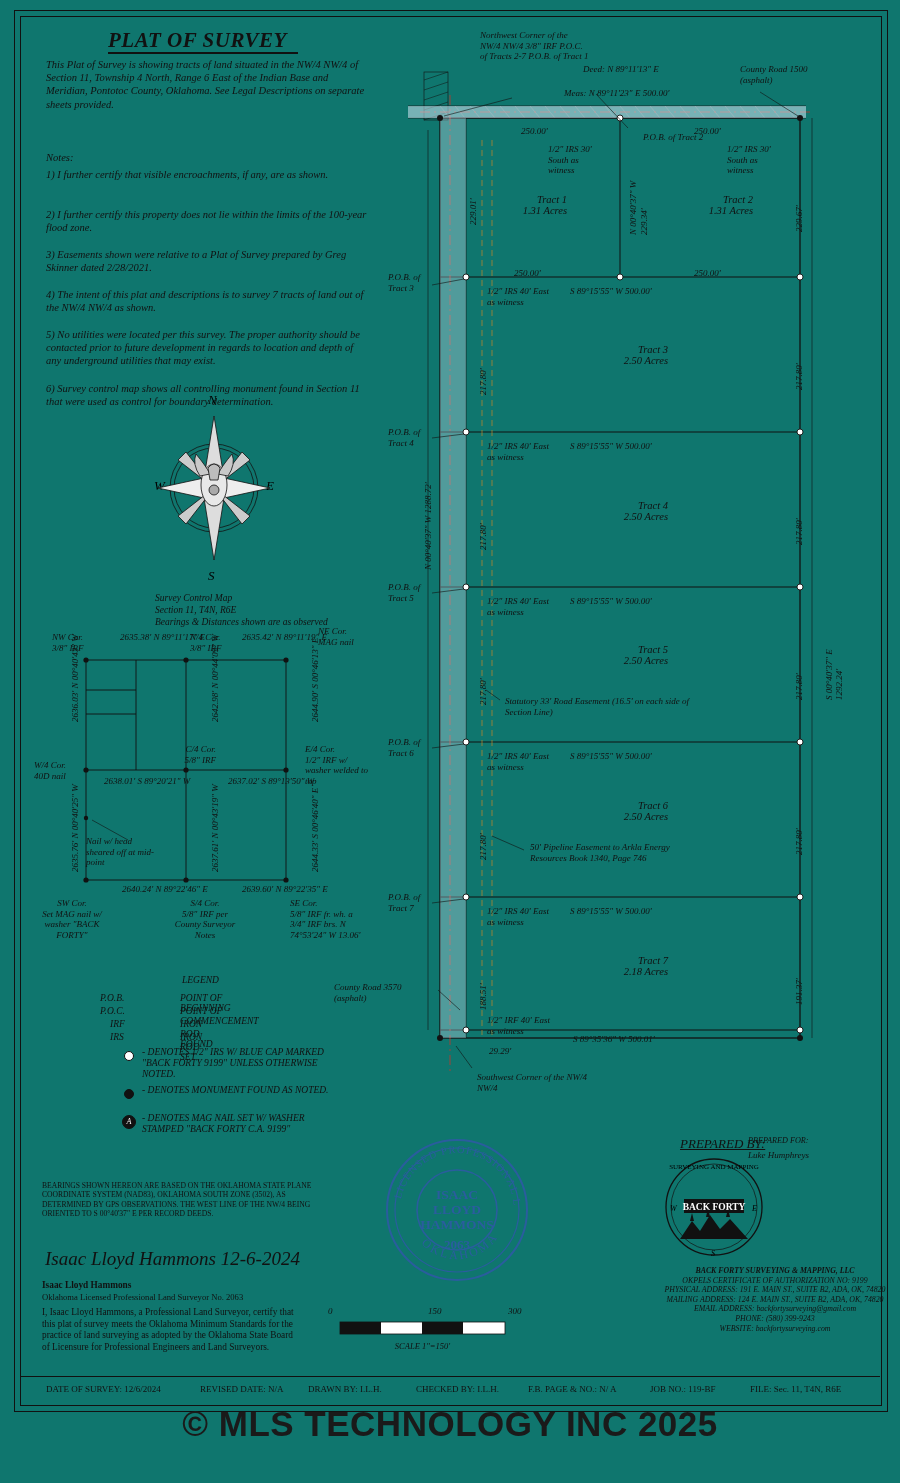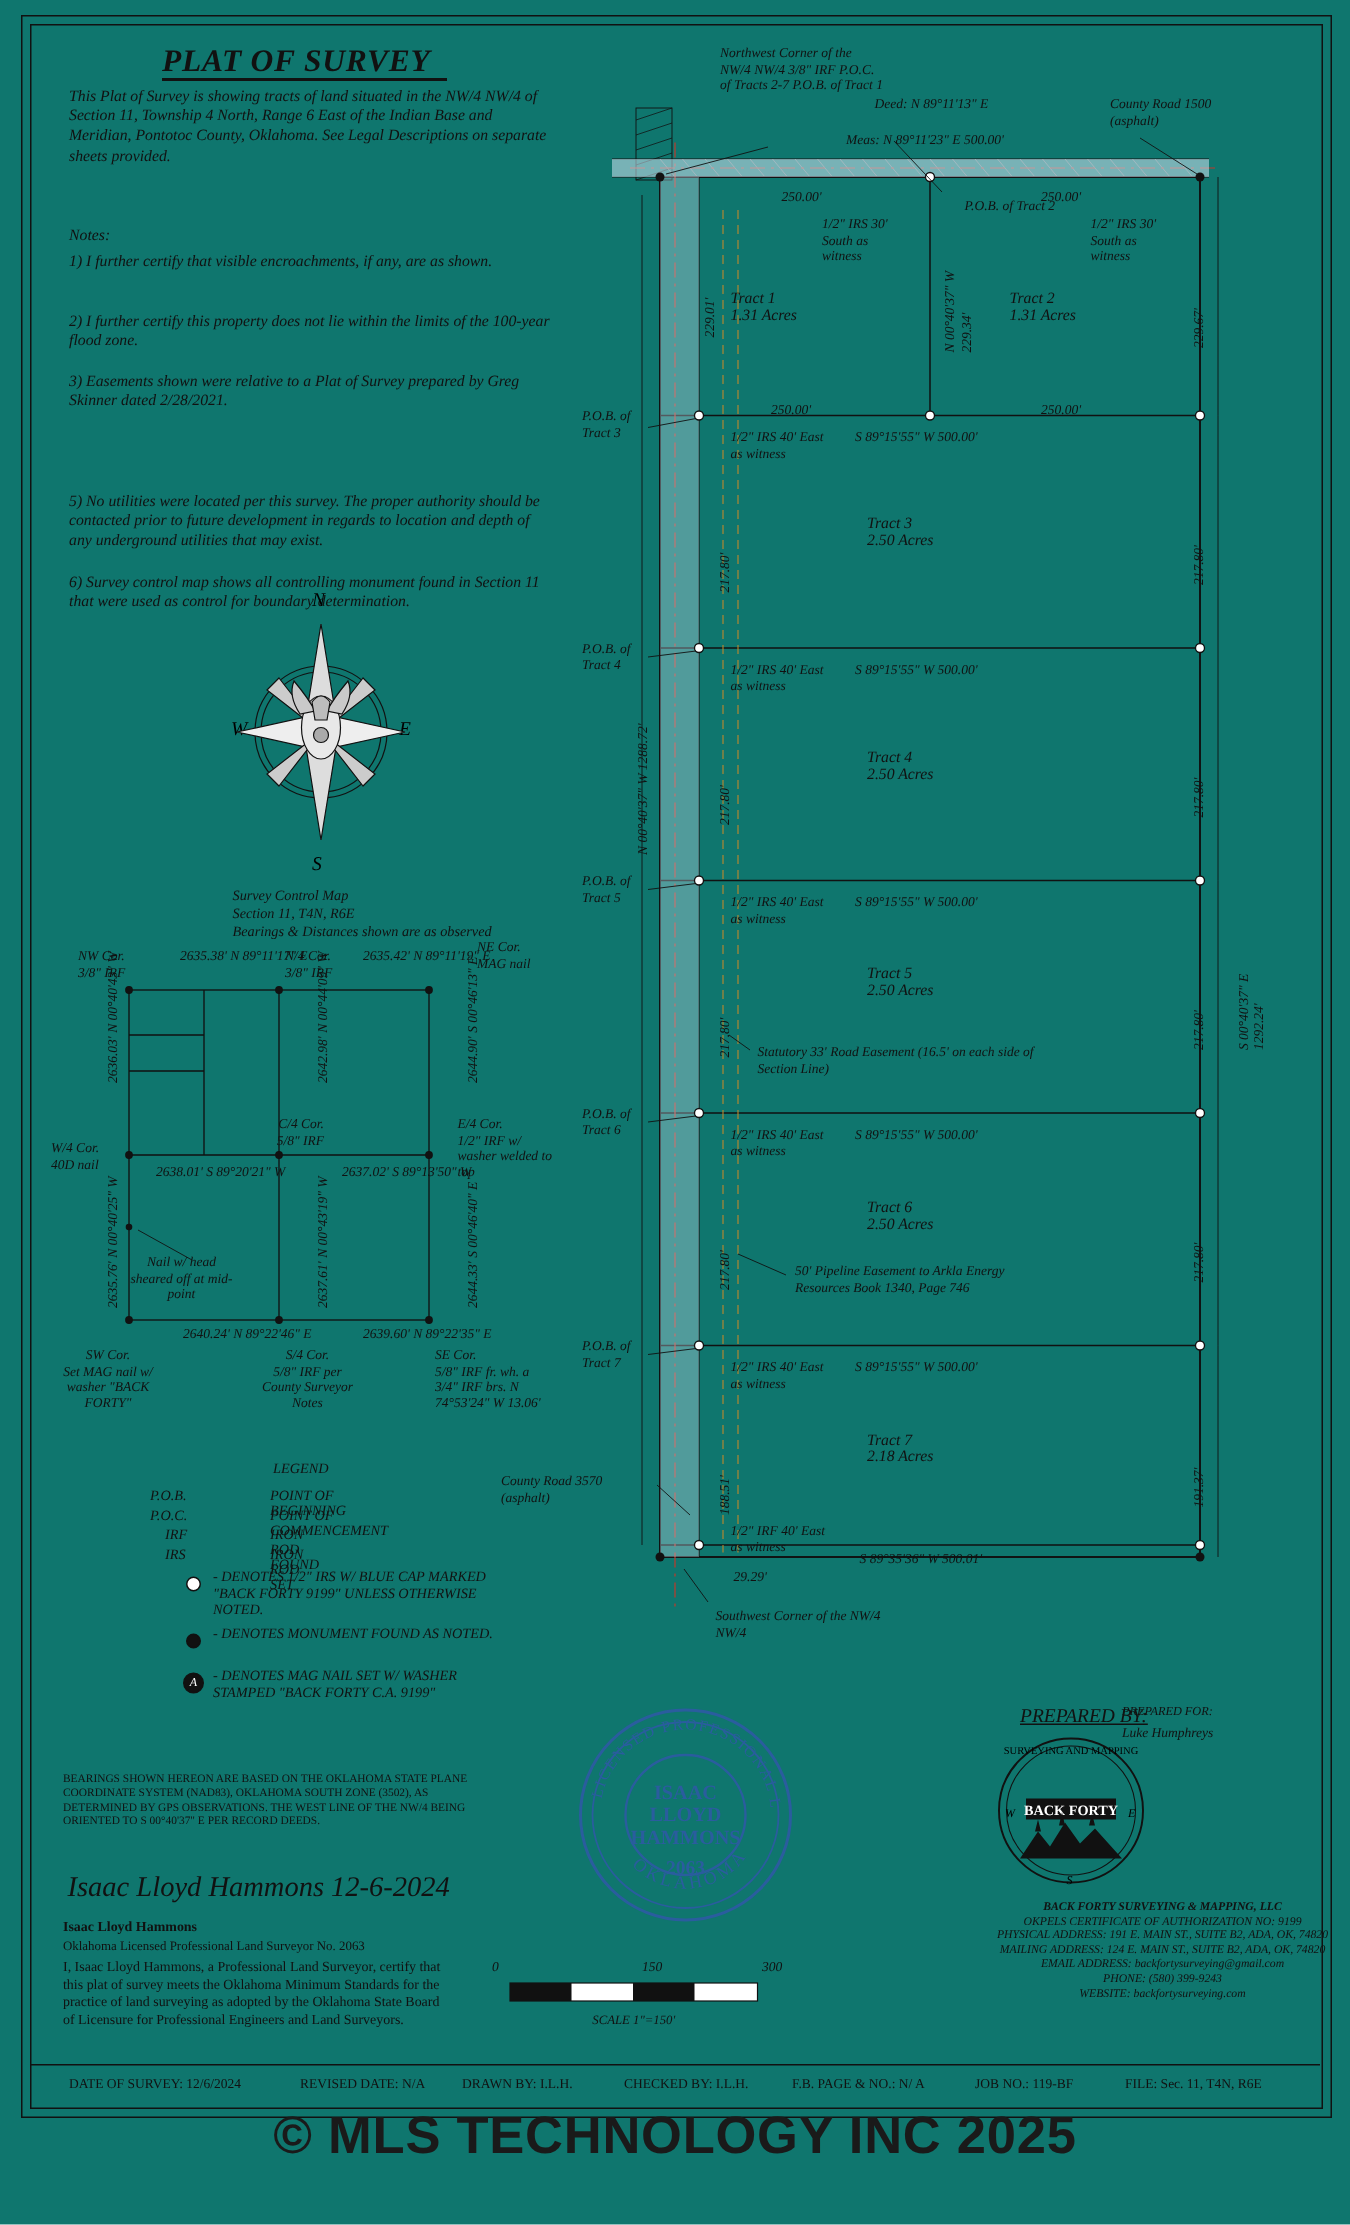--- a/index.html
+++ b/index.html
@@ -10,21 +10,21 @@
   .bold{font-weight:bold;}
   .title{position:absolute;left:108px;top:28px;font-size:21px;font-style:italic;font-weight:bold;letter-spacing:0.5px;}
   .title-underline{position:absolute;left:108px;top:52px;width:190px;height:2px;background:#111;}
   .intro{position:absolute;left:46px;top:58px;width:320px;font-size:10.5px;line-height:13.2px;font-style:italic;}
   .notes-hdr{position:absolute;left:46px;top:152px;font-size:10.5px;font-style:italic;}
   .note{position:absolute;left:46px;width:322px;font-size:10.5px;line-height:13.2px;font-style:italic;}
   .svgwrap{position:absolute;left:0;top:0;width:900px;height:1483px;pointer-events:none;}
   .lbl{position:absolute;font-size:9px;font-family:"Liberation Serif",serif;}
   .lbl-i{font-style:italic;}
   .rot90{transform-origin:0 0;transform:rotate(-90deg);}
-  .tract-name{position:absolute;font-size:10.5px;font-style:italic;text-align:left;}
+  .tract-name{position:absolute;font-size:10.5px;font-style:italic;text-align:right;}
   .legend{position:absolute;left:100px;top:975px;font-size:9.5px;font-style:italic;}
   .scm-title{position:absolute;left:155px;top:592px;width:200px;font-size:9.5px;font-style:italic;line-height:12px;}
   .bearnote{position:absolute;left:42px;top:1181px;width:285px;font-size:7.6px;line-height:9.3px;}
   .certblock{position:absolute;left:42px;top:1280px;width:260px;font-size:9.3px;line-height:11.6px;}
   .signame{position:absolute;left:45px;top:1248px;font-size:19px;font-style:italic;font-family:"Liberation Serif",serif;}
   .bottombar{position:absolute;left:20px;top:1376px;width:860px;height:28px;border-top:0.8px solid #111;font-size:9px;}
   .bb-cell{position:absolute;top:7px;font-size:9px;}
   .seal{position:absolute;left:382px;top:1135px;width:150px;height:150px;}
   .bf-logo{position:absolute;left:662px;top:1155px;width:105px;height:105px;}
   .prep{position:absolute;left:680px;top:1136px;font-size:13px;font-style:italic;text-decoration:underline;}
@@ -45,20 +45,21 @@
   <div class="title">PLAT OF SURVEY</div>
   <div class="title-underline"></div>
 
   <div class="intro"><span>This Plat of Survey is showing tracts of land situated in the NW/4 NW/4 of Section 11, Township 4 North, Range 6 East of the Indian Base and Meridian, Pontotoc County, Oklahoma. See Legal Descriptions on separate sheets provided.</span></div>
 
   <div class="notes-hdr">Notes:</div>
 
   <div class="note" style="top:168px">1) I further certify that visible encroachments, if any, are as shown.</div>
   <div class="note" style="top:208px">2) I further certify this property does not lie within the limits of the 100-year flood zone.</div>
   <div class="note" style="top:248px">3) Easements shown were relative to a Plat of Survey prepared by Greg Skinner dated 2/28/2021.</div>
+  <div class="note" style="top:288px">4) The intent of this plat and descriptions is to survey 7 tracts of land out of the NW/4 NW/4 as shown.</div>
   <div class="note" style="top:328px">5) No utilities were located per this survey. The proper authority should be contacted prior to future development in regards to location and depth of any underground utilities that may exist.</div>
   <div class="note" style="top:382px">6) Survey control map shows all controlling monument found in Section 11 that were used as control for boundary determination.</div>
 
   <div class="compassbox">
     <svg width="130" height="195" viewBox="0 0 130 195">
       <text x="58" y="14" font-size="13" font-family="Liberation Serif, serif" font-style="italic">N</text>
       <text x="58" y="190" font-size="13" font-family="Liberation Serif, serif" font-style="italic">S</text>
       <text x="4" y="100" font-size="13" font-family="Liberation Serif, serif" font-style="italic">W</text>
       <text x="116" y="100" font-size="13" font-family="Liberation Serif, serif" font-style="italic">E</text>
       <g stroke="#111" fill="none" stroke-width="0.8">
@@ -371,21 +372,21 @@
   <div class="lbl lbl-i rot90" style="left:70px;top:722px">2636.03' N 00°40'43" W</div>
   <div class="lbl lbl-i rot90" style="left:210px;top:722px">2642.98' N 00°44'09" W</div>
   <div class="lbl lbl-i rot90" style="left:310px;top:722px">2644.90' S 00°46'13" E</div>
   <div class="lbl lbl-i" style="left:104px;top:776px">2638.01' S 89°20'21" W</div>
   <div class="lbl lbl-i" style="left:228px;top:776px">2637.02' S 89°13'50" W</div>
   <div class="lbl lbl-i rot90" style="left:70px;top:872px">2635.76' N 00°40'25" W</div>
   <div class="lbl lbl-i rot90" style="left:210px;top:872px">2637.61' N 00°43'19" W</div>
   <div class="lbl lbl-i rot90" style="left:310px;top:872px">2644.33' S 00°46'40" E</div>
   <div class="lbl lbl-i" style="left:122px;top:884px">2640.24' N 89°22'46" E</div>
   <div class="lbl lbl-i" style="left:242px;top:884px">2639.60' N 89°22'35" E</div>
-  <div class="lbl lbl-i" style="left:86px;top:836px;width:70px;line-height:10.5px;text-align:center">Nail w/ head sheared off at mid-point</div>
+  <div class="lbl lbl-i" style="left:86px;top:836px;width:70px;line-height:10.5px;">Nail w/ head sheared off at mid-point</div>
 
   <div class="legend">
     <div style="position:absolute;left:82px;top:0;font-weight:normal">LEGEND</div>
     <div style="position:absolute;left:0;top:18px">P.O.B.</div>
     <div style="position:absolute;left:80px;top:18px">POINT OF BEGINNING</div>
     <div style="position:absolute;left:0;top:31px">P.O.C.</div>
     <div style="position:absolute;left:80px;top:31px">POINT OF COMMENCEMENT</div>
     <div style="position:absolute;left:10px;top:44px">IRF</div>
     <div style="position:absolute;left:80px;top:44px">IRON ROD FOUND</div>
     <div style="position:absolute;left:10px;top:57px">IRS</div>

